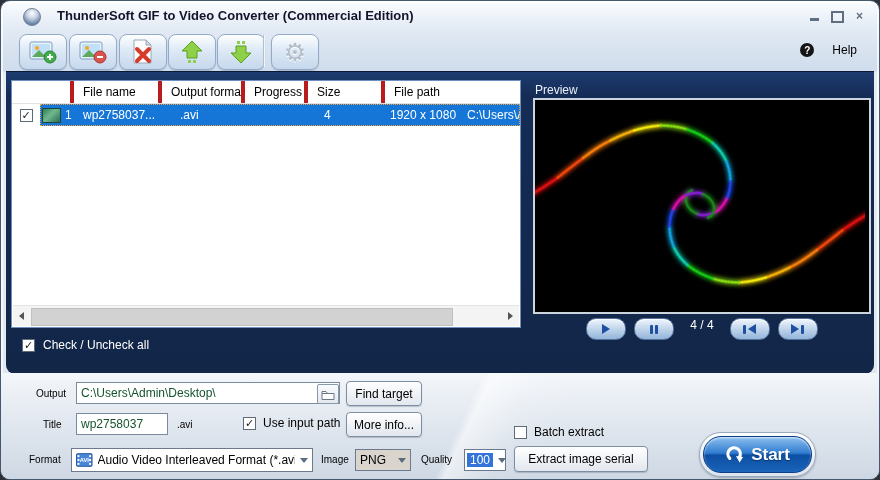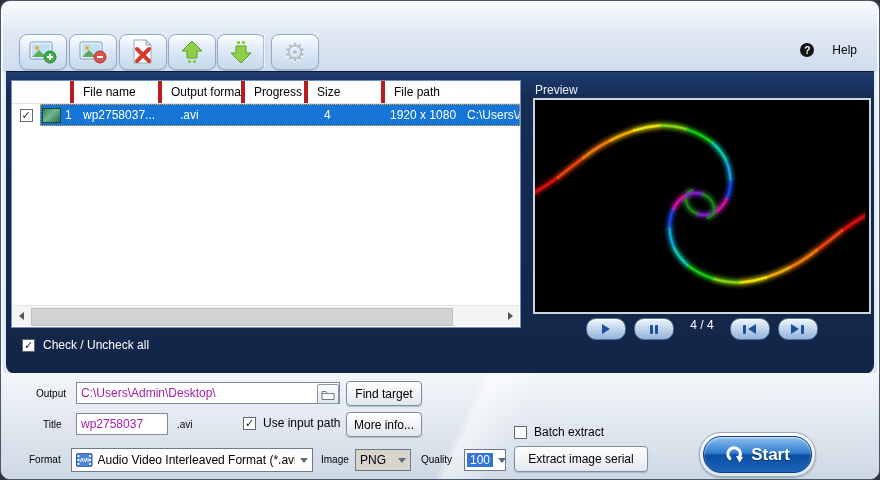--- a/index.html
+++ b/index.html
@@ -74,21 +74,21 @@
   .g-bar{width:3px;height:9px;background:#1f4fa0;border-radius:1px;}
   .g-left{width:0;height:0;border-top:5px solid transparent;border-bottom:5px solid transparent;border-right:8px solid #1f4fa0;}
   .frame-counter{color:#fff;font-size:12px;margin:0 12px;}
   
   .bottom-panel{position:absolute;left:0;right:0;top:372px;height:108px;border-radius:0 0 10px 10px;
     background:
       linear-gradient(115deg,rgba(255,255,255,0) 52%,rgba(255,255,255,.55) 53%,rgba(255,255,255,.1) 58%,rgba(255,255,255,0) 63%),
       linear-gradient(180deg,#f3f6fa,#cdd7e3);}
   .flabel{position:absolute;font-size:10px;color:#000;}
   .tinput{position:absolute;height:22px;background:#fff;border:1px solid #7b8a9d;box-sizing:border-box;
-    font-family:"Liberation Sans",sans-serif;font-size:12px;padding:0 4px;color:#a21caf;}
+    font-family:"Liberation Sans",sans-serif;font-size:12px;padding:0 4px;color:#14532d;}
   .folder-btn{position:absolute;width:20px;height:18px;border:1px solid #8a97a8;border-radius:2px;
     background:linear-gradient(180deg,#fafcfe,#e2e8ef);display:flex;align-items:center;justify-content:center;}
   .pill-btn{position:absolute;height:23px;border-radius:4px;border:1px solid #7e8ea2;
     background:linear-gradient(180deg,#ffffff,#e2e7ee);box-shadow:0 1px 1px rgba(80,95,115,.3);
     font-size:12px;color:#000;display:flex;align-items:center;justify-content:center;}
   .cb-row{position:absolute;display:flex;gap:7px;align-items:center;font-size:12px;color:#000;}
   .select{position:absolute;border:1px solid #6c7a8c;background:#fff;box-sizing:border-box;display:flex;align-items:center;
     font-size:12px;color:#000;padding:0 4px;gap:5px;}
   .chev{margin-left:auto;width:0;height:0;border-left:4px solid transparent;border-right:4px solid transparent;border-top:5px solid #5a6c80;}
   .sel-gray{background:#d9d5cd;}
@@ -99,20 +99,29 @@
   .start-inner{position:absolute;inset:3px;border-radius:18px;border:1px solid #0c3e86;
     background:linear-gradient(180deg,#8ec0ee 0%,#2f7cd0 46%,#0d4fa2 52%,#1863ba 100%);
     box-shadow:inset 0 1px 2px rgba(255,255,255,.7);display:flex;align-items:center;justify-content:center;gap:7px;
     color:#fff;font-size:17px;font-weight:bold;text-shadow:0 1px 1px rgba(0,30,70,.6);}
 </style>
 </head>
 <body>
 
 <div class="window">
 
+  <div class="titlebar">
+    <div class="app-icon"></div>
+    <div class="title">ThunderSoft GIF to Video Converter (Commercial Edition)</div>
+    <div class="win-controls">
+      <div class="wc-min"></div>
+      <div class="wc-max"></div>
+      <div class="wc">×</div>
+    </div>
+  </div>
 
   <div class="toolbar">
     <div class="tbtn" style="left:18px">
       <svg width="28" height="24" viewBox="0 0 28 24">
         <rect x="1" y="2" width="22" height="17" rx="2" fill="#eaf4fd" stroke="#7d9cc0"></rect>
         <rect x="3" y="4" width="18" height="13" fill="#bfe0f7"></rect>
         <circle cx="8" cy="8" r="2" fill="#f5a623"></circle>
         <path d="M3 17 l7 -7 5 5 3 -3 3 5 z" fill="#5ea85a"></path>
         <circle cx="21" cy="17" r="6" fill="#3fae49" stroke="#2b8034"></circle>
         <path d="M21 14 v6 M18 17 h6" stroke="#fff" stroke-width="2"></path>

